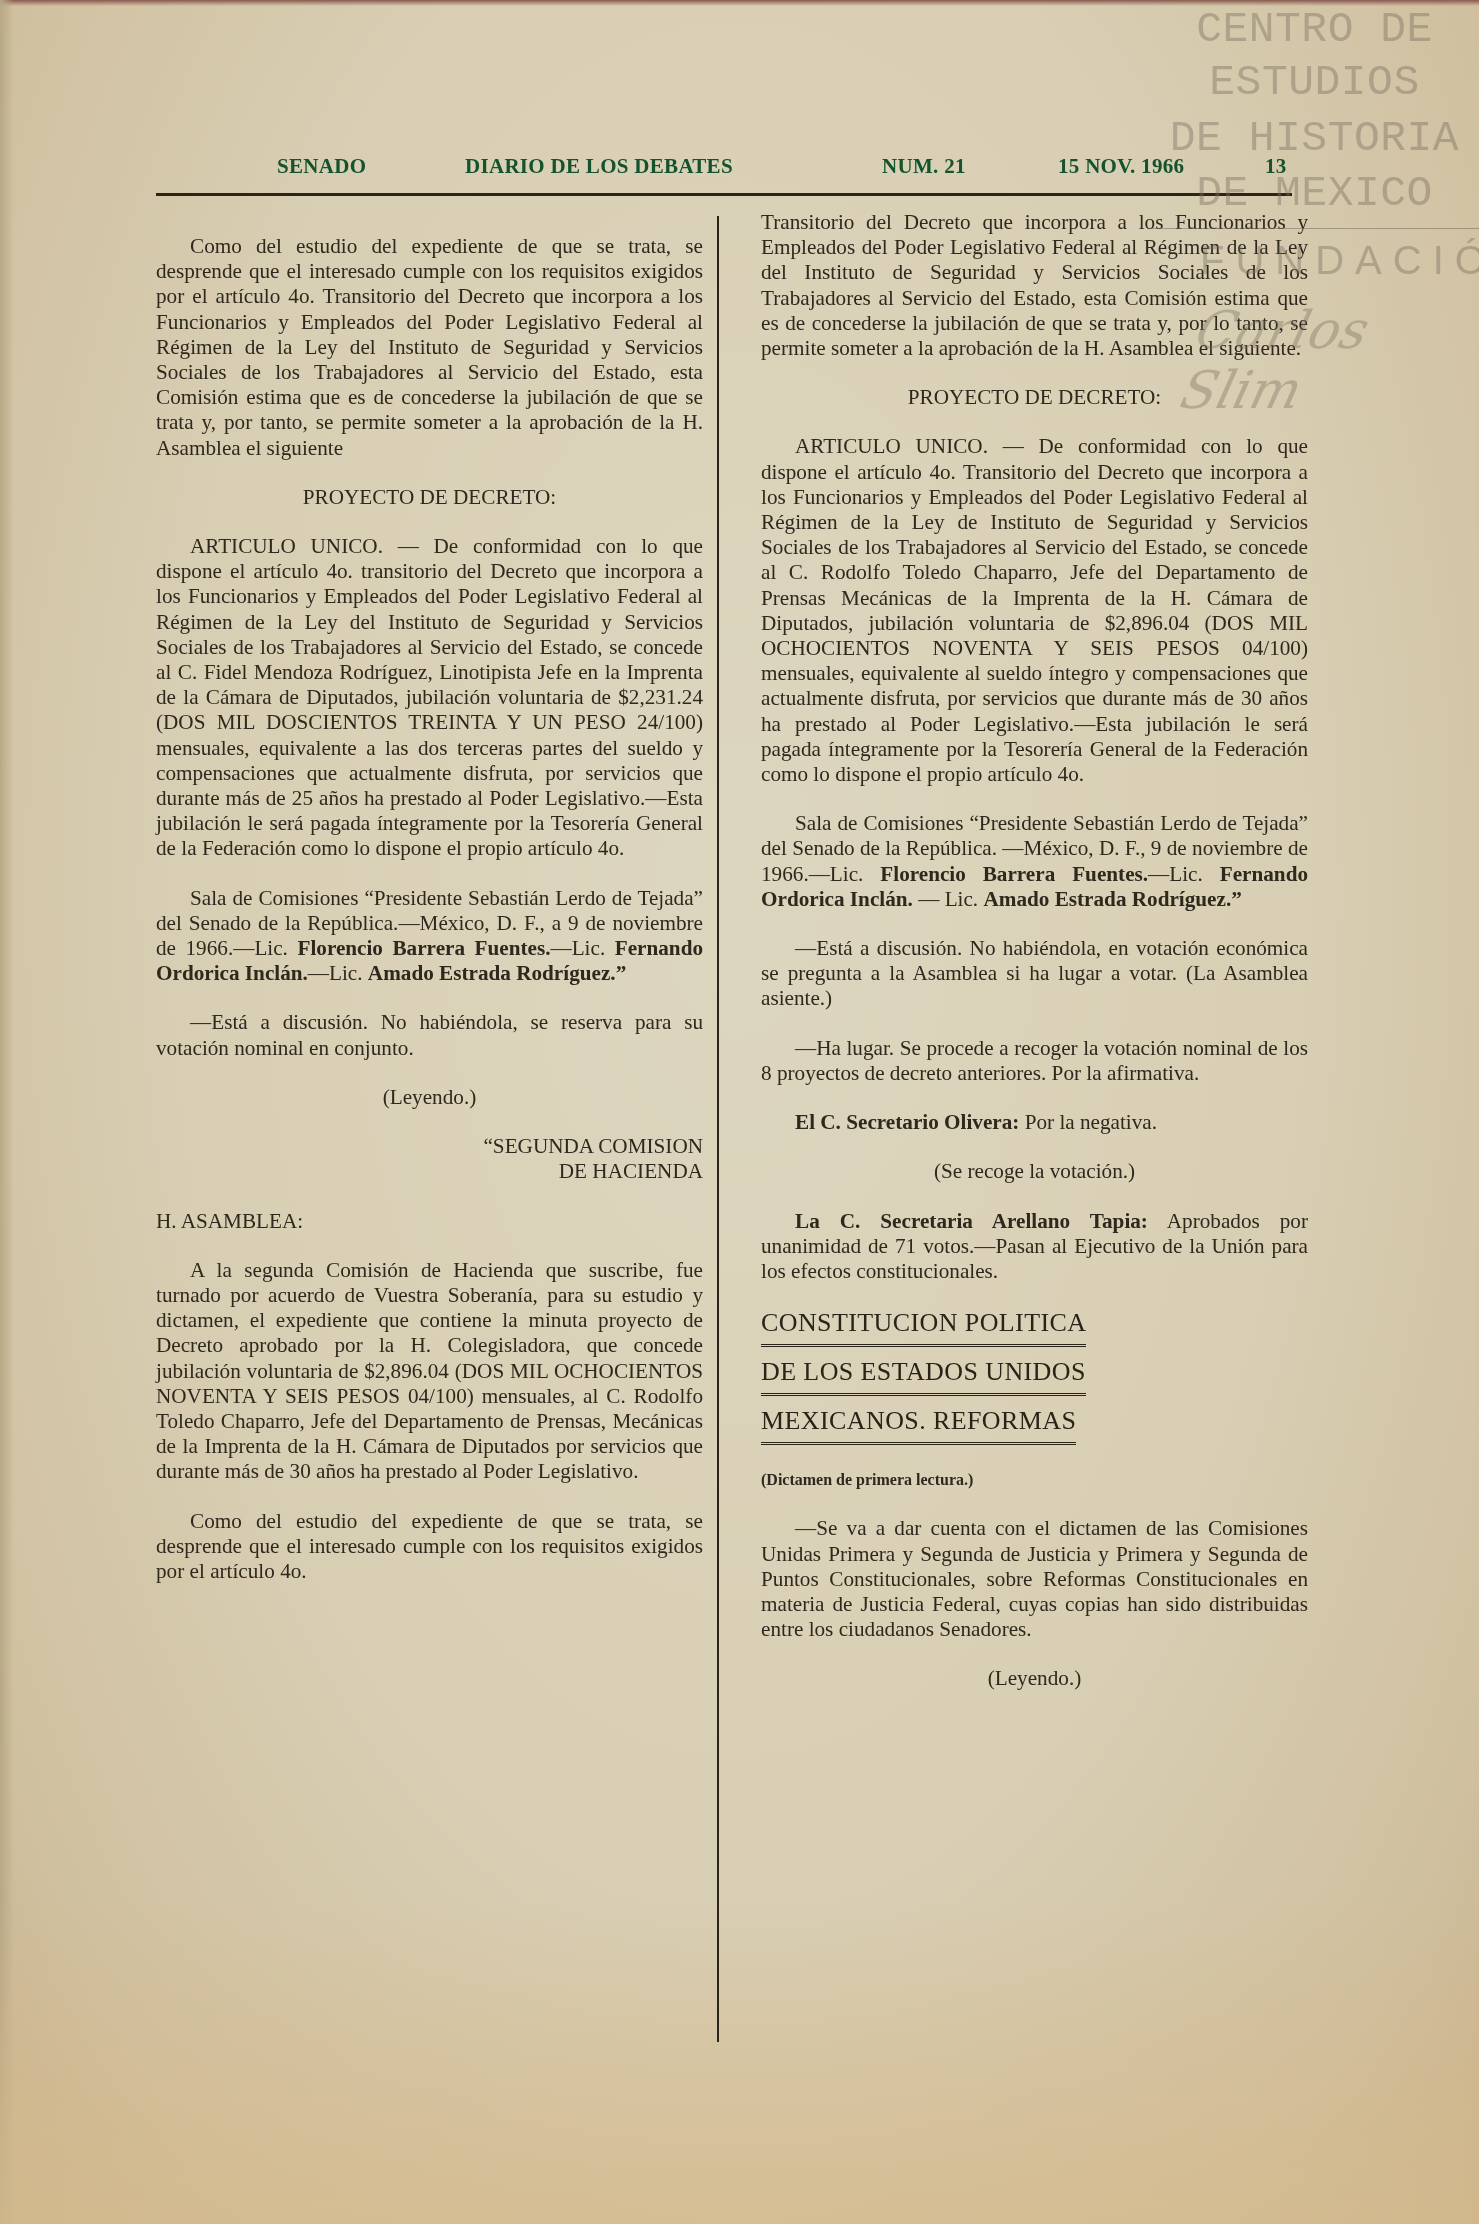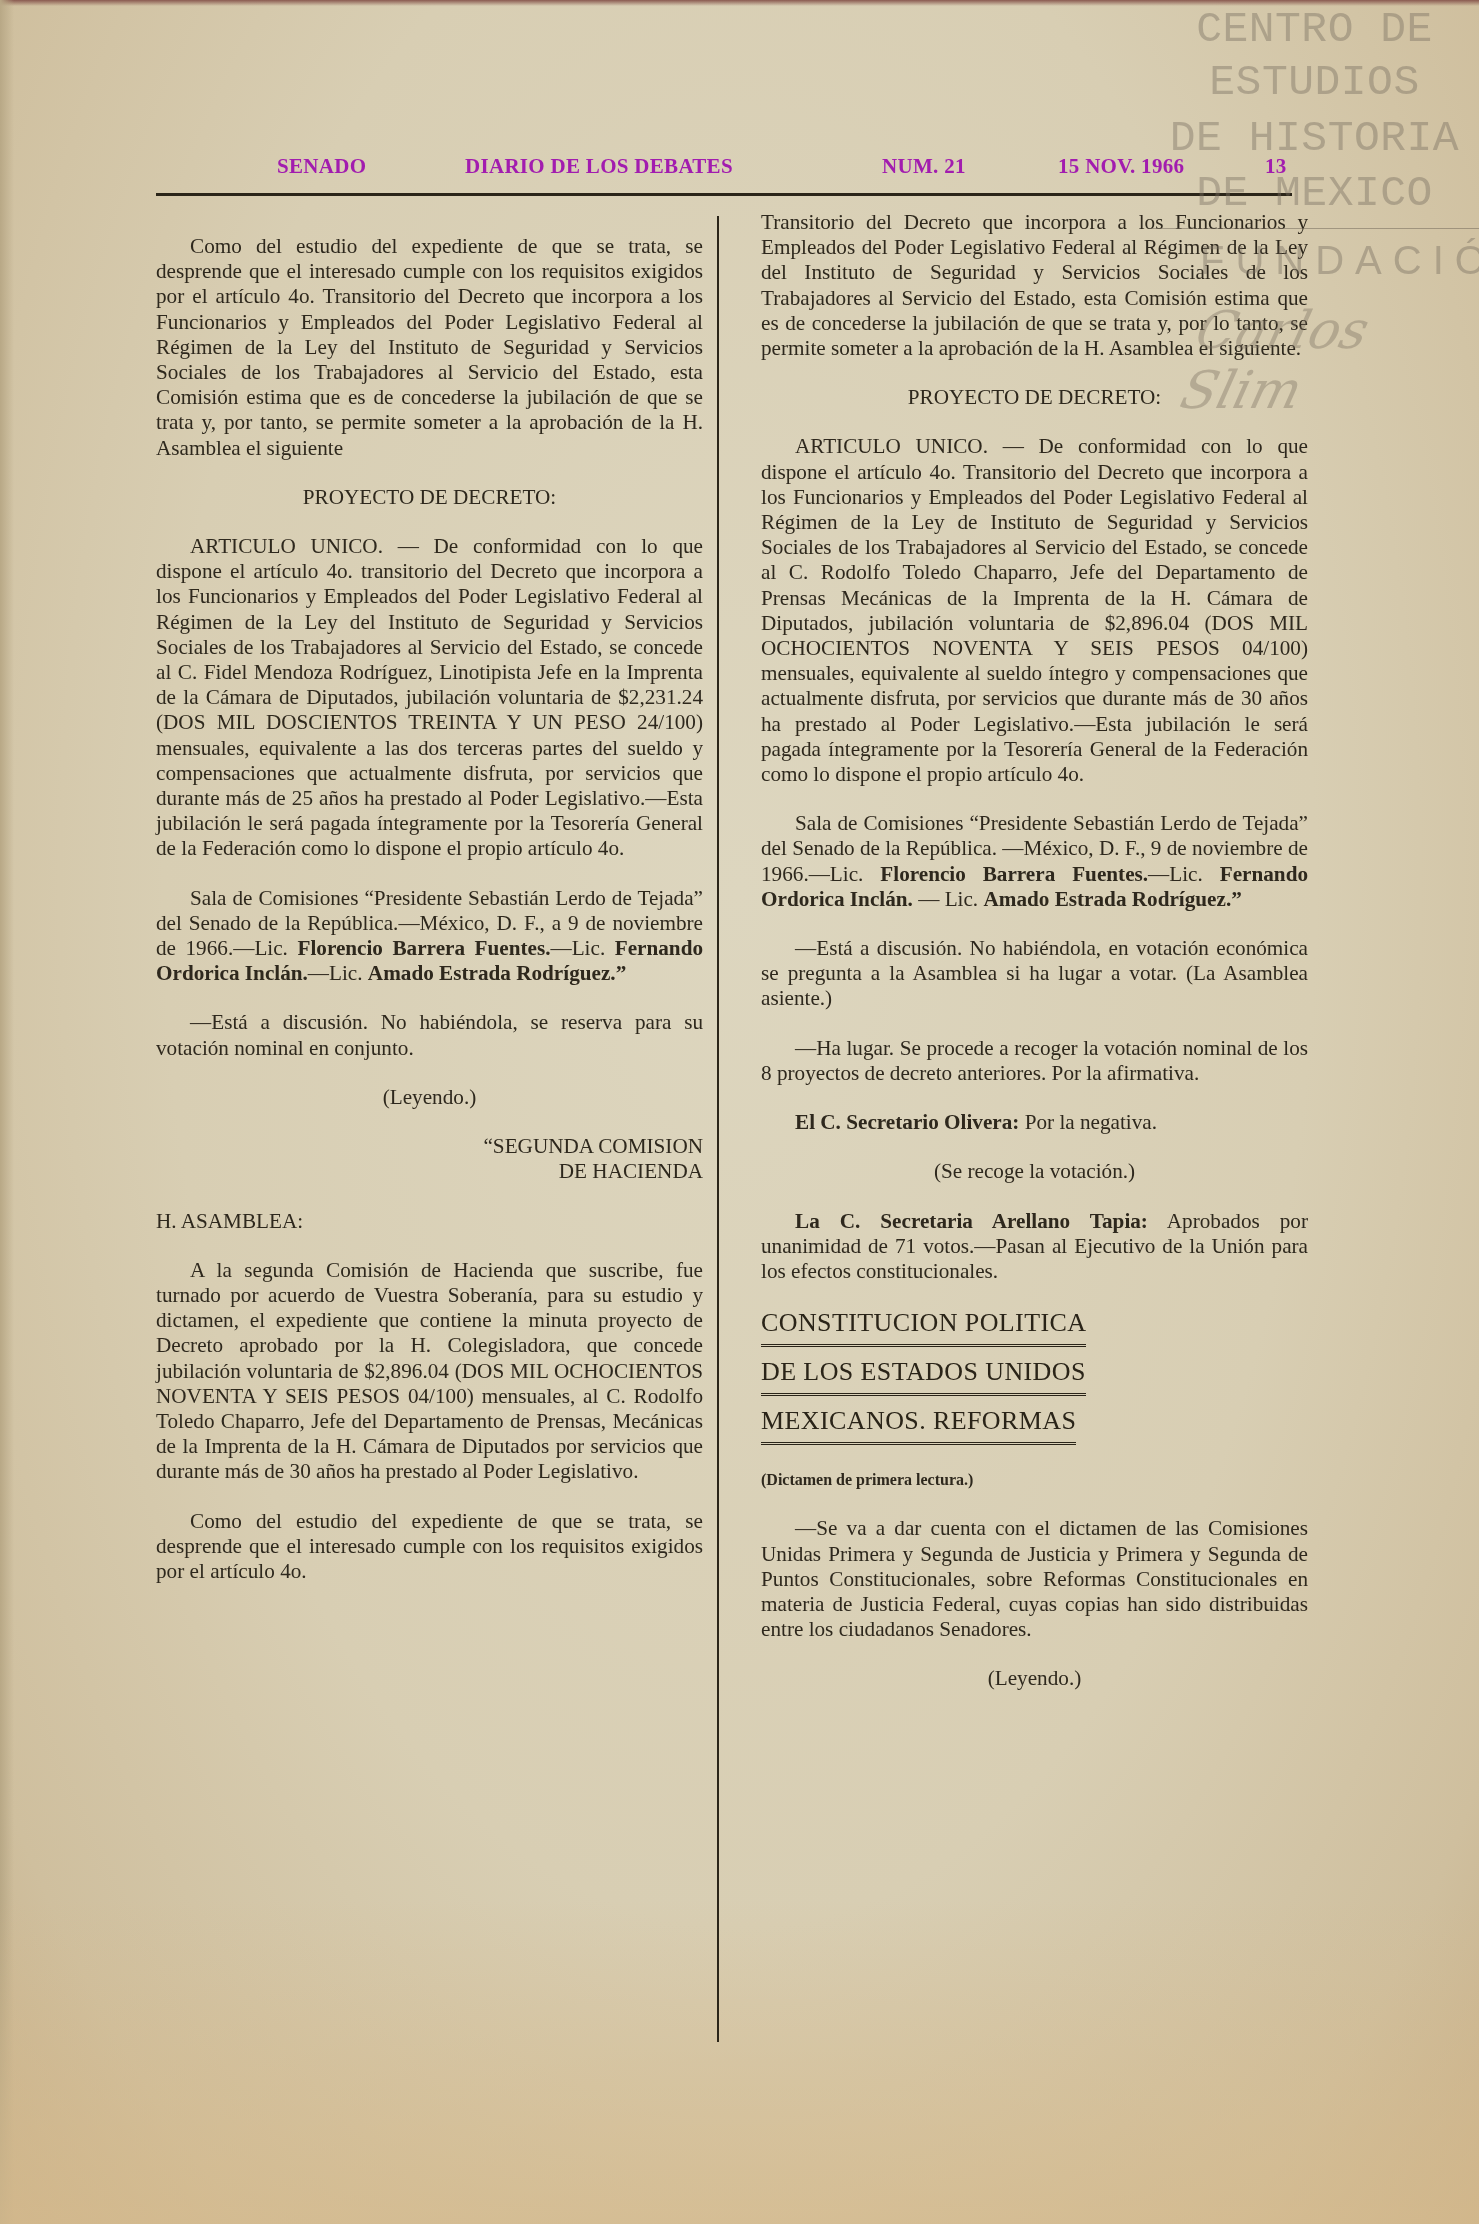--- a/index.html
+++ b/index.html
@@ -21,21 +21,21 @@
     }
     .page-bottom-shade {
       position: absolute; left: 0; top: 1900px; width: 1479px; height: 324px;
       background: linear-gradient(to bottom, rgba(215,195,155,0), rgba(214,186,140,0.7));
     }
 
     
     .running-head {
       position: absolute; left: 277px; top: 154px; width: 1015px; height: 30px;
       font-family: "Liberation Serif", serif; font-weight: bold; font-size: 21px;
-      letter-spacing: 0.3px; color: #a21caf;
+      letter-spacing: 0.3px; color: #14532d;
     }
     .running-head span { position: absolute; top: 0; white-space: nowrap; }
     .rh-senado { left: 0; }
     .rh-diario { left: 188px; }
     .rh-num { left: 605px; }
     .rh-date { left: 781px; }
     .rh-page { left: 988px; }
     .head-rule {
       position: absolute; left: 156px; top: 193px; width: 1136px; height: 3px;
       background: #2b2519;

